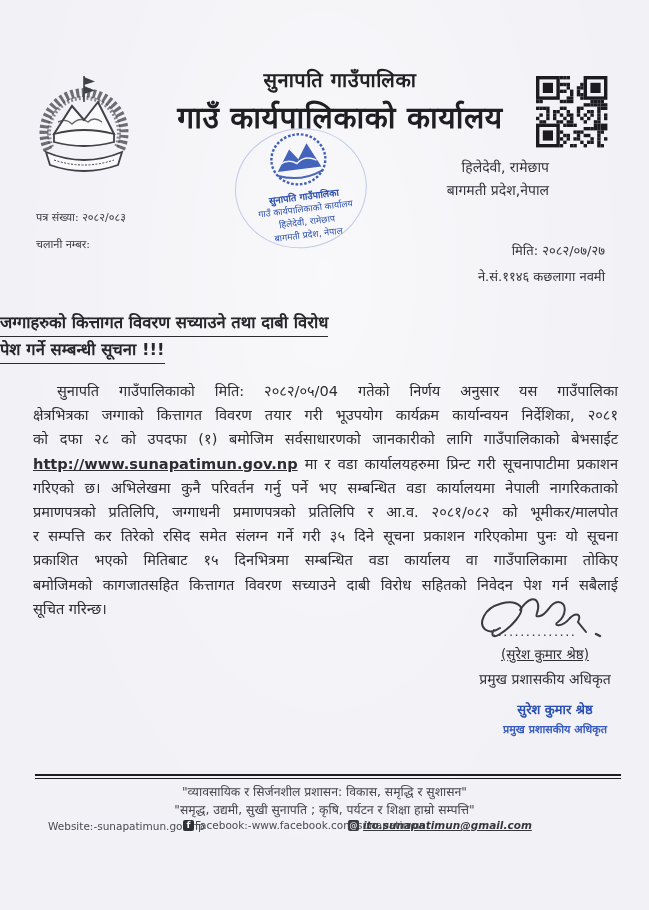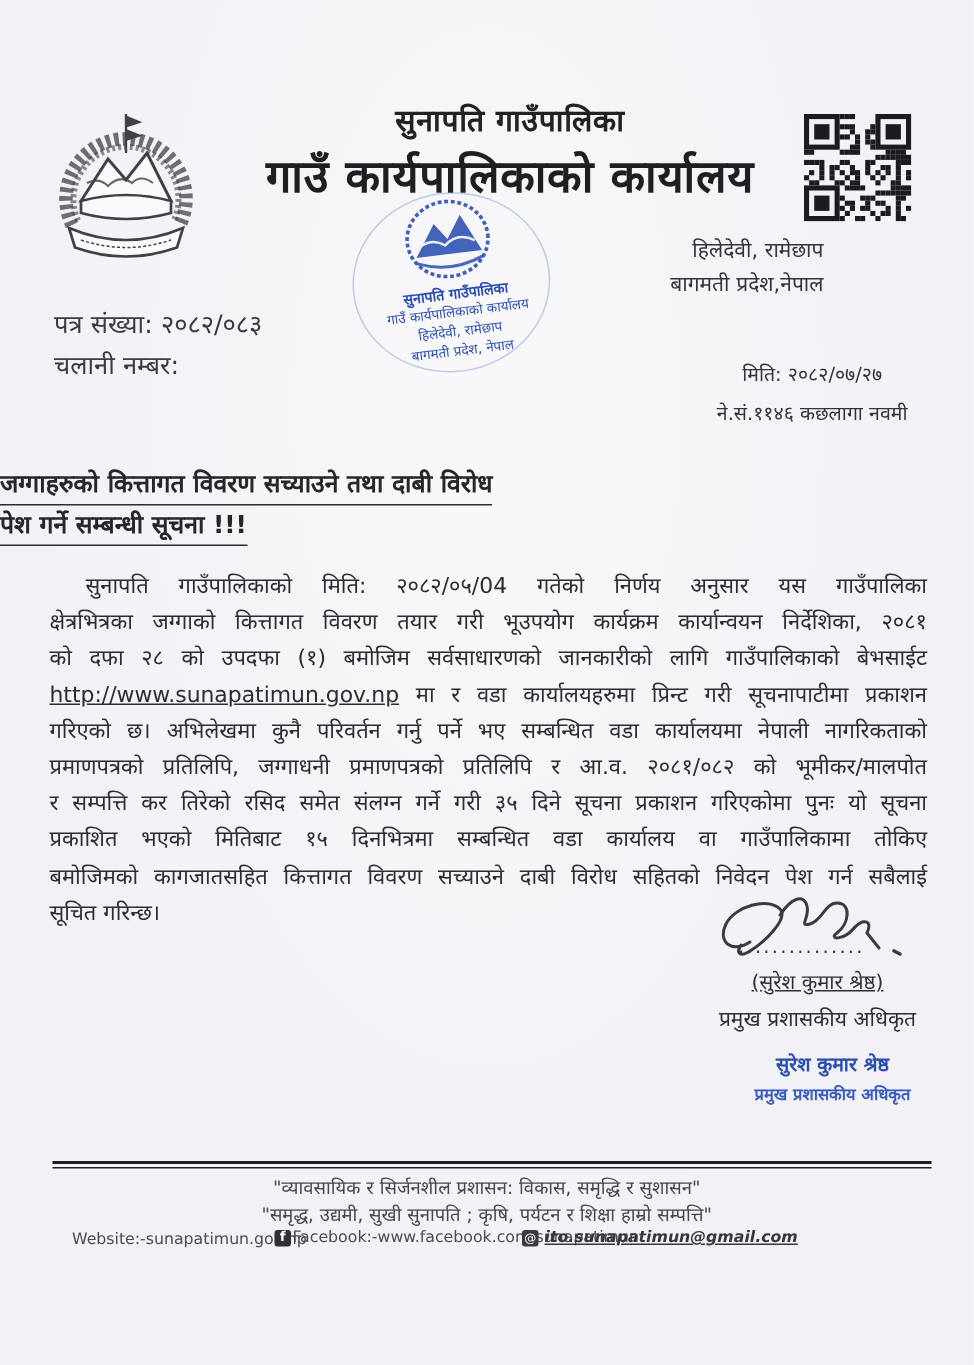--- a/index.html
+++ b/index.html
@@ -18,22 +18,22 @@
   
   .hdr-block { left:60px; top:66px; width:560px; text-align:center; }
   .hdr-muni { font-size:20px; font-weight:bold; color:#222226; letter-spacing:.5px; }
   .hdr-office { font-size:30px; font-weight:bold; color:#1e1e23; margin-top:3px; letter-spacing:.5px; }
 
   .logo { left:28px; top:70px; width:112px; height:110px; }
   .qr { left:535px; top:73px; width:74px; height:78px; }
 
   .addr { right:100px; top:156px; text-align:right; font-size:14px; line-height:23px; color:#33333a; }
 
-  .meta-left { left:36px; top:204px; font-size:17px; line-height:27px; color:#3a3a41; }
-  .meta-right { right:44px; top:238px; text-align:center; font-size:13px; line-height:26px; color:#33333a; }
+  .meta-left { left:36px; top:204px; font-size:11px; line-height:27px; color:#3a3a41; }
+  .meta-right { right:44px; top:238px; text-align:right; font-size:13px; line-height:26px; color:#33333a; }
 
   
   .stamp { left:233px; top:128px; width:140px; height:122px; transform:rotate(-7deg); }
   .stamp-circle { position:absolute; left:2px; top:0; width:132px; height:120px; border:1.5px solid rgba(52,86,190,.28); border-radius:50%; }
   .stamp-emblem { position:absolute; left:38px; top:4px; width:62px; height:58px; }
   .stamp-text { position:absolute; left:0; top:62px; width:140px; text-align:center; color:#2b4fb0; }
   .stamp-l1 { font-size:9.5px; font-weight:bold; line-height:13px; }
   .stamp-l2 { font-size:9px; line-height:13px; }
   .stamp-l3 { font-size:9px; line-height:13px; }
   .stamp-l4 { font-size:9px; line-height:13px; }
@@ -41,21 +41,21 @@
   
   .subject { left:0; top:310px; width:594px; text-align:left; font-size:16.5px; font-weight:bold; color:#26262b; }
   .subject .u { border-bottom:1.6px solid #2c2c31; padding-bottom:3px; display:inline-block; }
   .subject-line2 { }
 
   
   .body-text { left:33px; top:379px; width:585px; font-size:14.6px; color:#2c2c32; }
   .bline { text-align:justify; text-align-last:justify; line-height:24.2px; height:24.2px; white-space:nowrap; }
   .bline.first { text-indent:24px; }
   .bline.last { text-align-last:left; }
-  .burl { font-weight:normal; text-decoration:underline; }
+  .burl { font-weight:bold; text-decoration:underline; }
 
   
   .sig-svg { left:470px; top:588px; width:135px; height:68px; }
   .sig-dots { left:492px; top:624px; width:95px; font-size:13px; letter-spacing:1.5px; color:#3a3a40; }
   .sig-name { left:455px; top:645px; width:180px; text-align:center; font-size:13.5px; color:#2e2e34;text-decoration:underline; }
   .sig-title { left:445px; top:669px; width:200px; text-align:center; font-size:14px; color:#2e2e34; }
   .sig-stamp-name { left:455px; top:700px; width:200px; text-align:center; font-size:13px; font-weight:bold; color:#2b4fb0; }
   .sig-stamp-title { left:455px; top:721px; width:200px; text-align:center; font-size:11px; font-weight:bold; color:#3a5cc0; }
 
   

